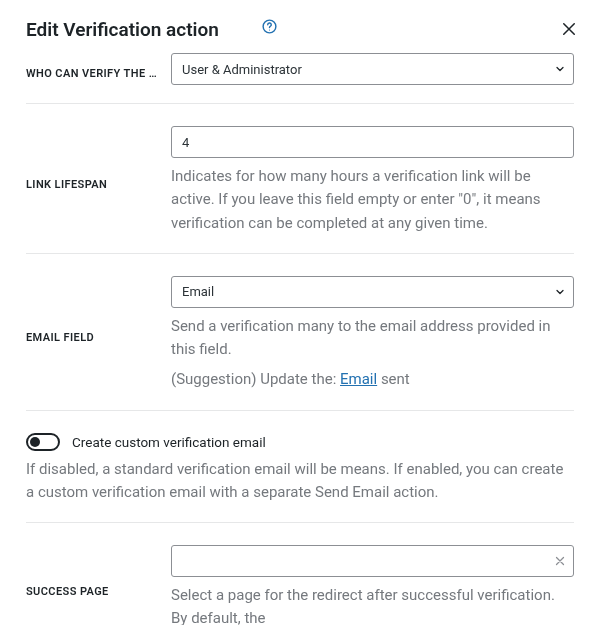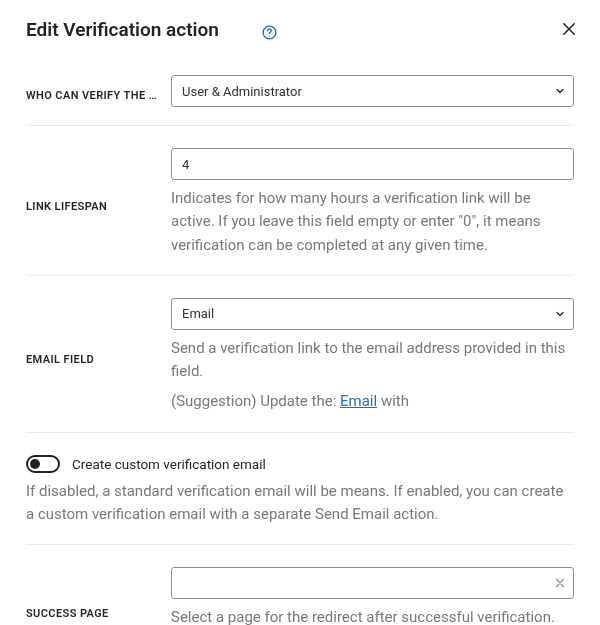--- a/index.html
+++ b/index.html
@@ -10,22 +10,21 @@
     font-size: 13px;
     color: #1d2327;
     background: #fff;
   }
   .dialog {
     padding: 18px 26px 22px;
     position: relative;
   }
   .header {
     display: flex;
-    align-items: flex-end;
-    margin-bottom: 22px;
+    align-items: flex-start;
     gap: 32px;
   }
   .title {
     font-size: 19px;
     font-weight: 600;
     color: #1d2327;
   }
   .help-icon {
     margin-left: 10px;
     line-height: 0;
@@ -222,23 +221,23 @@
     <div class="form-label">EMAIL FIELD</div>
     <div class="form-control">
       <div class="select-wrap">
         <input class="select" readonly="" value="Email" style="">
         <span class="chevron">
           <svg viewBox="0 0 24 24" fill="none" stroke="#1d2327" stroke-width="2.5" stroke-linecap="round" stroke-linejoin="round">
               <path d="M6 9l6 6 6-6"></path>
             </svg>
         </span>
       </div>
-      <div class="hint">Send a verification link to the email address provided in this field.</div>
+      <div class="hint">Send a verification many to the email address provided in this field.</div>
       <div class="hint">
-        <span>(Suggestion) Update the: </span><a class="link">Email</a><span> with</span>
+        <span>(Suggestion) Update the: </span><a class="link">Email</a><span> sent</span>
       </div>
     </div>
   </div>
 
   <div class="form-section">
     <div class="toggle-row">
       <div class="toggle">
         <div class="knob"></div>
       </div>
       <div class="toggle-label">Create custom verification email</div>

